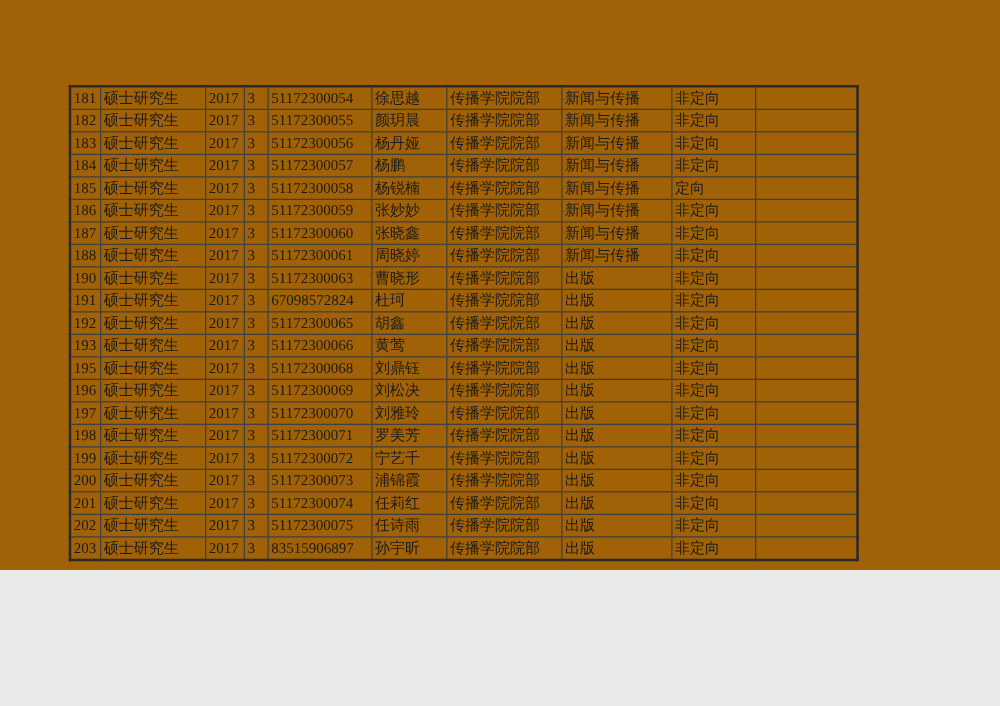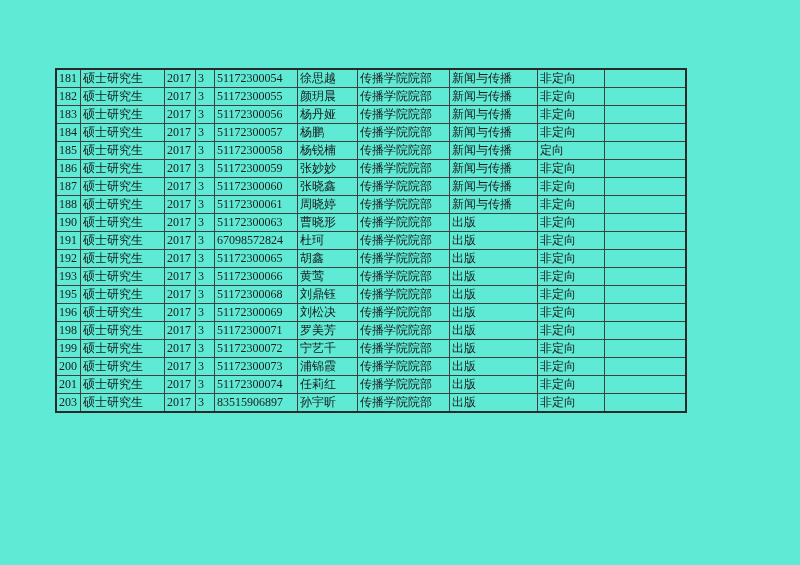--- a/index.html
+++ b/index.html
@@ -5,22 +5,22 @@
   html, body { margin: 0; padding: 0; }
   body {
     width: 800px;
     height: 565px;
     background: #e9e9e9;
     font-family: "Liberation Serif", "DejaVu Serif", serif;
   }
   .page {
     position: relative;
     width: 800px;
-    height: 565px;
-    background: #5eead4;
+    height: 456px;
+    background: #a16207;
     overflow: hidden;
   }
   table.roster {
     position: absolute;
     left: 55px;
     top: 68px;
     border-collapse: collapse;
     table-layout: fixed;
     border: 2px solid #2a2a2a;
   }
@@ -221,20 +221,32 @@
           <td>2017</td>
           <td>3</td>
           <td>51172300069</td>
           <td>刘松决</td>
           <td>传播学院院部</td>
           <td>出版</td>
           <td>非定向</td>
           <td></td>
         </tr>
         <tr>
+          <td class="num">197</td>
+          <td>硕士研究生</td>
+          <td>2017</td>
+          <td>3</td>
+          <td>51172300070</td>
+          <td>刘雅玲</td>
+          <td>传播学院院部</td>
+          <td>出版</td>
+          <td>非定向</td>
+          <td></td>
+        </tr>
+        <tr>
           <td class="num">198</td>
           <td>硕士研究生</td>
           <td>2017</td>
           <td>3</td>
           <td>51172300071</td>
           <td>罗美芳</td>
           <td>传播学院院部</td>
           <td>出版</td>
           <td>非定向</td>
           <td></td>
@@ -263,20 +275,32 @@
           <td>非定向</td>
           <td></td>
         </tr>
         <tr>
           <td class="num">201</td>
           <td>硕士研究生</td>
           <td>2017</td>
           <td>3</td>
           <td>51172300074</td>
           <td>任莉红</td>
+          <td>传播学院院部</td>
+          <td>出版</td>
+          <td>非定向</td>
+          <td></td>
+        </tr>
+        <tr>
+          <td class="num">202</td>
+          <td>硕士研究生</td>
+          <td>2017</td>
+          <td>3</td>
+          <td>51172300075</td>
+          <td>任诗雨</td>
           <td>传播学院院部</td>
           <td>出版</td>
           <td>非定向</td>
           <td></td>
         </tr>
         <tr>
           <td class="num">203</td>
           <td>硕士研究生</td>
           <td>2017</td>
           <td>3</td>

